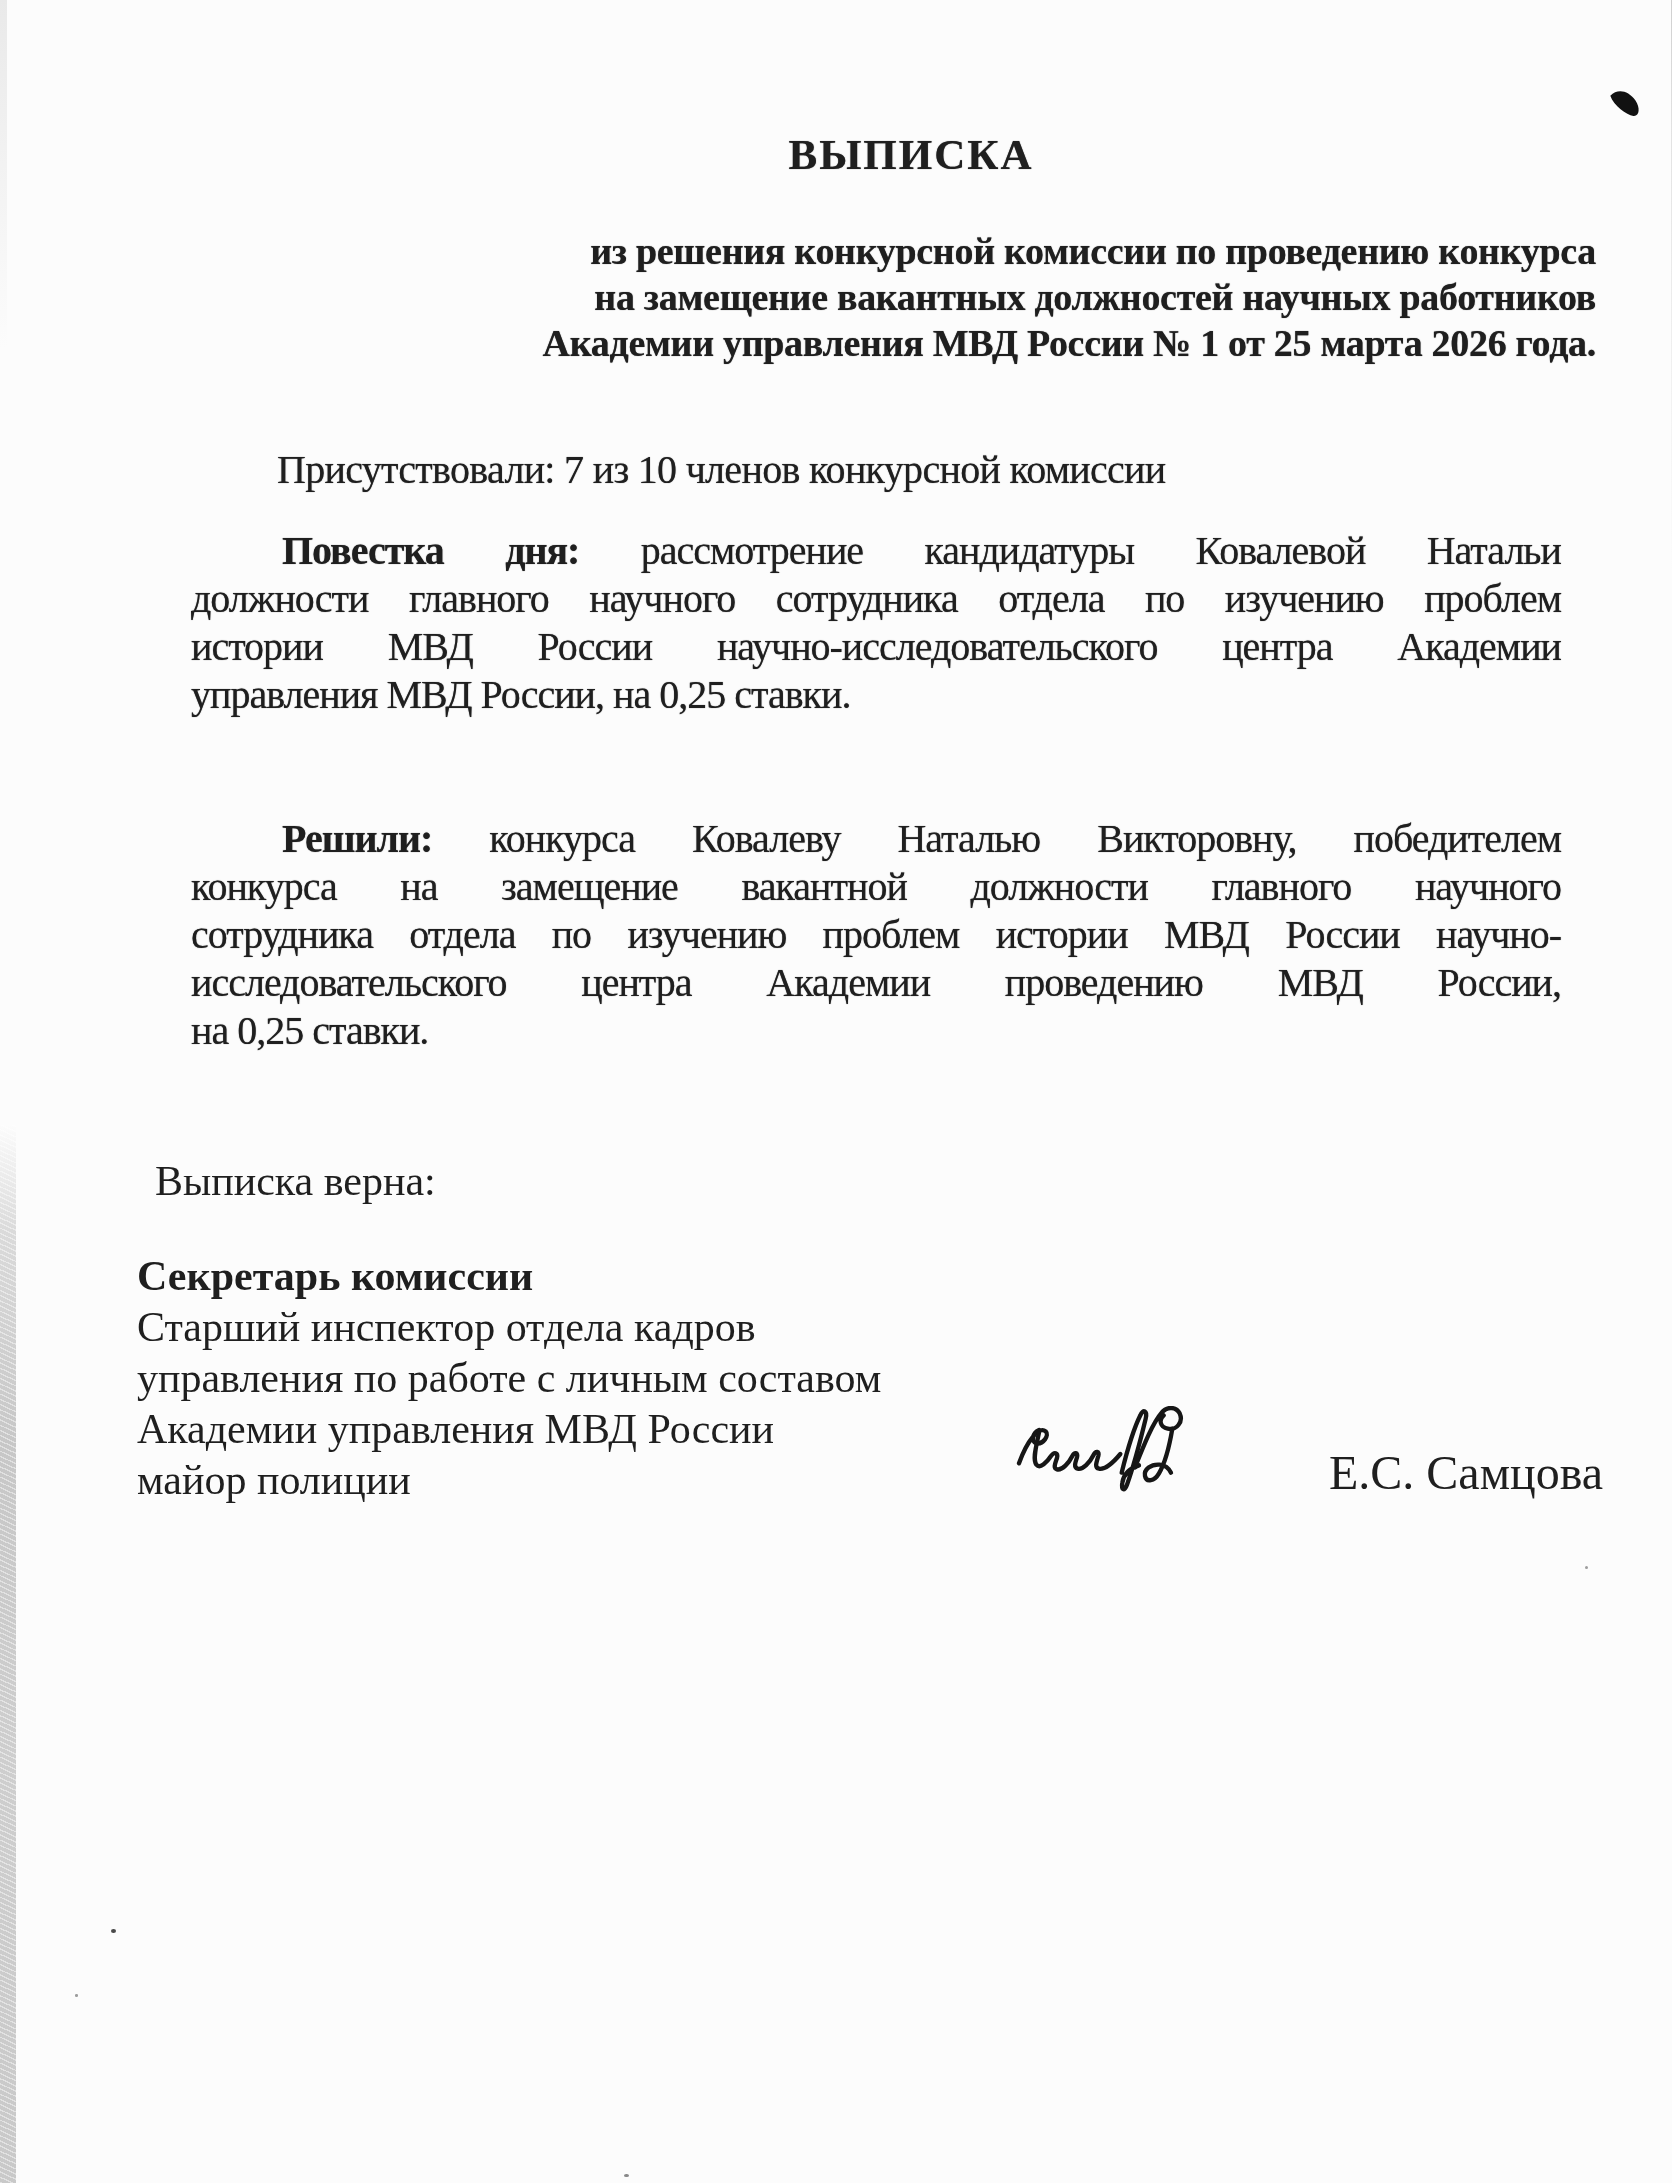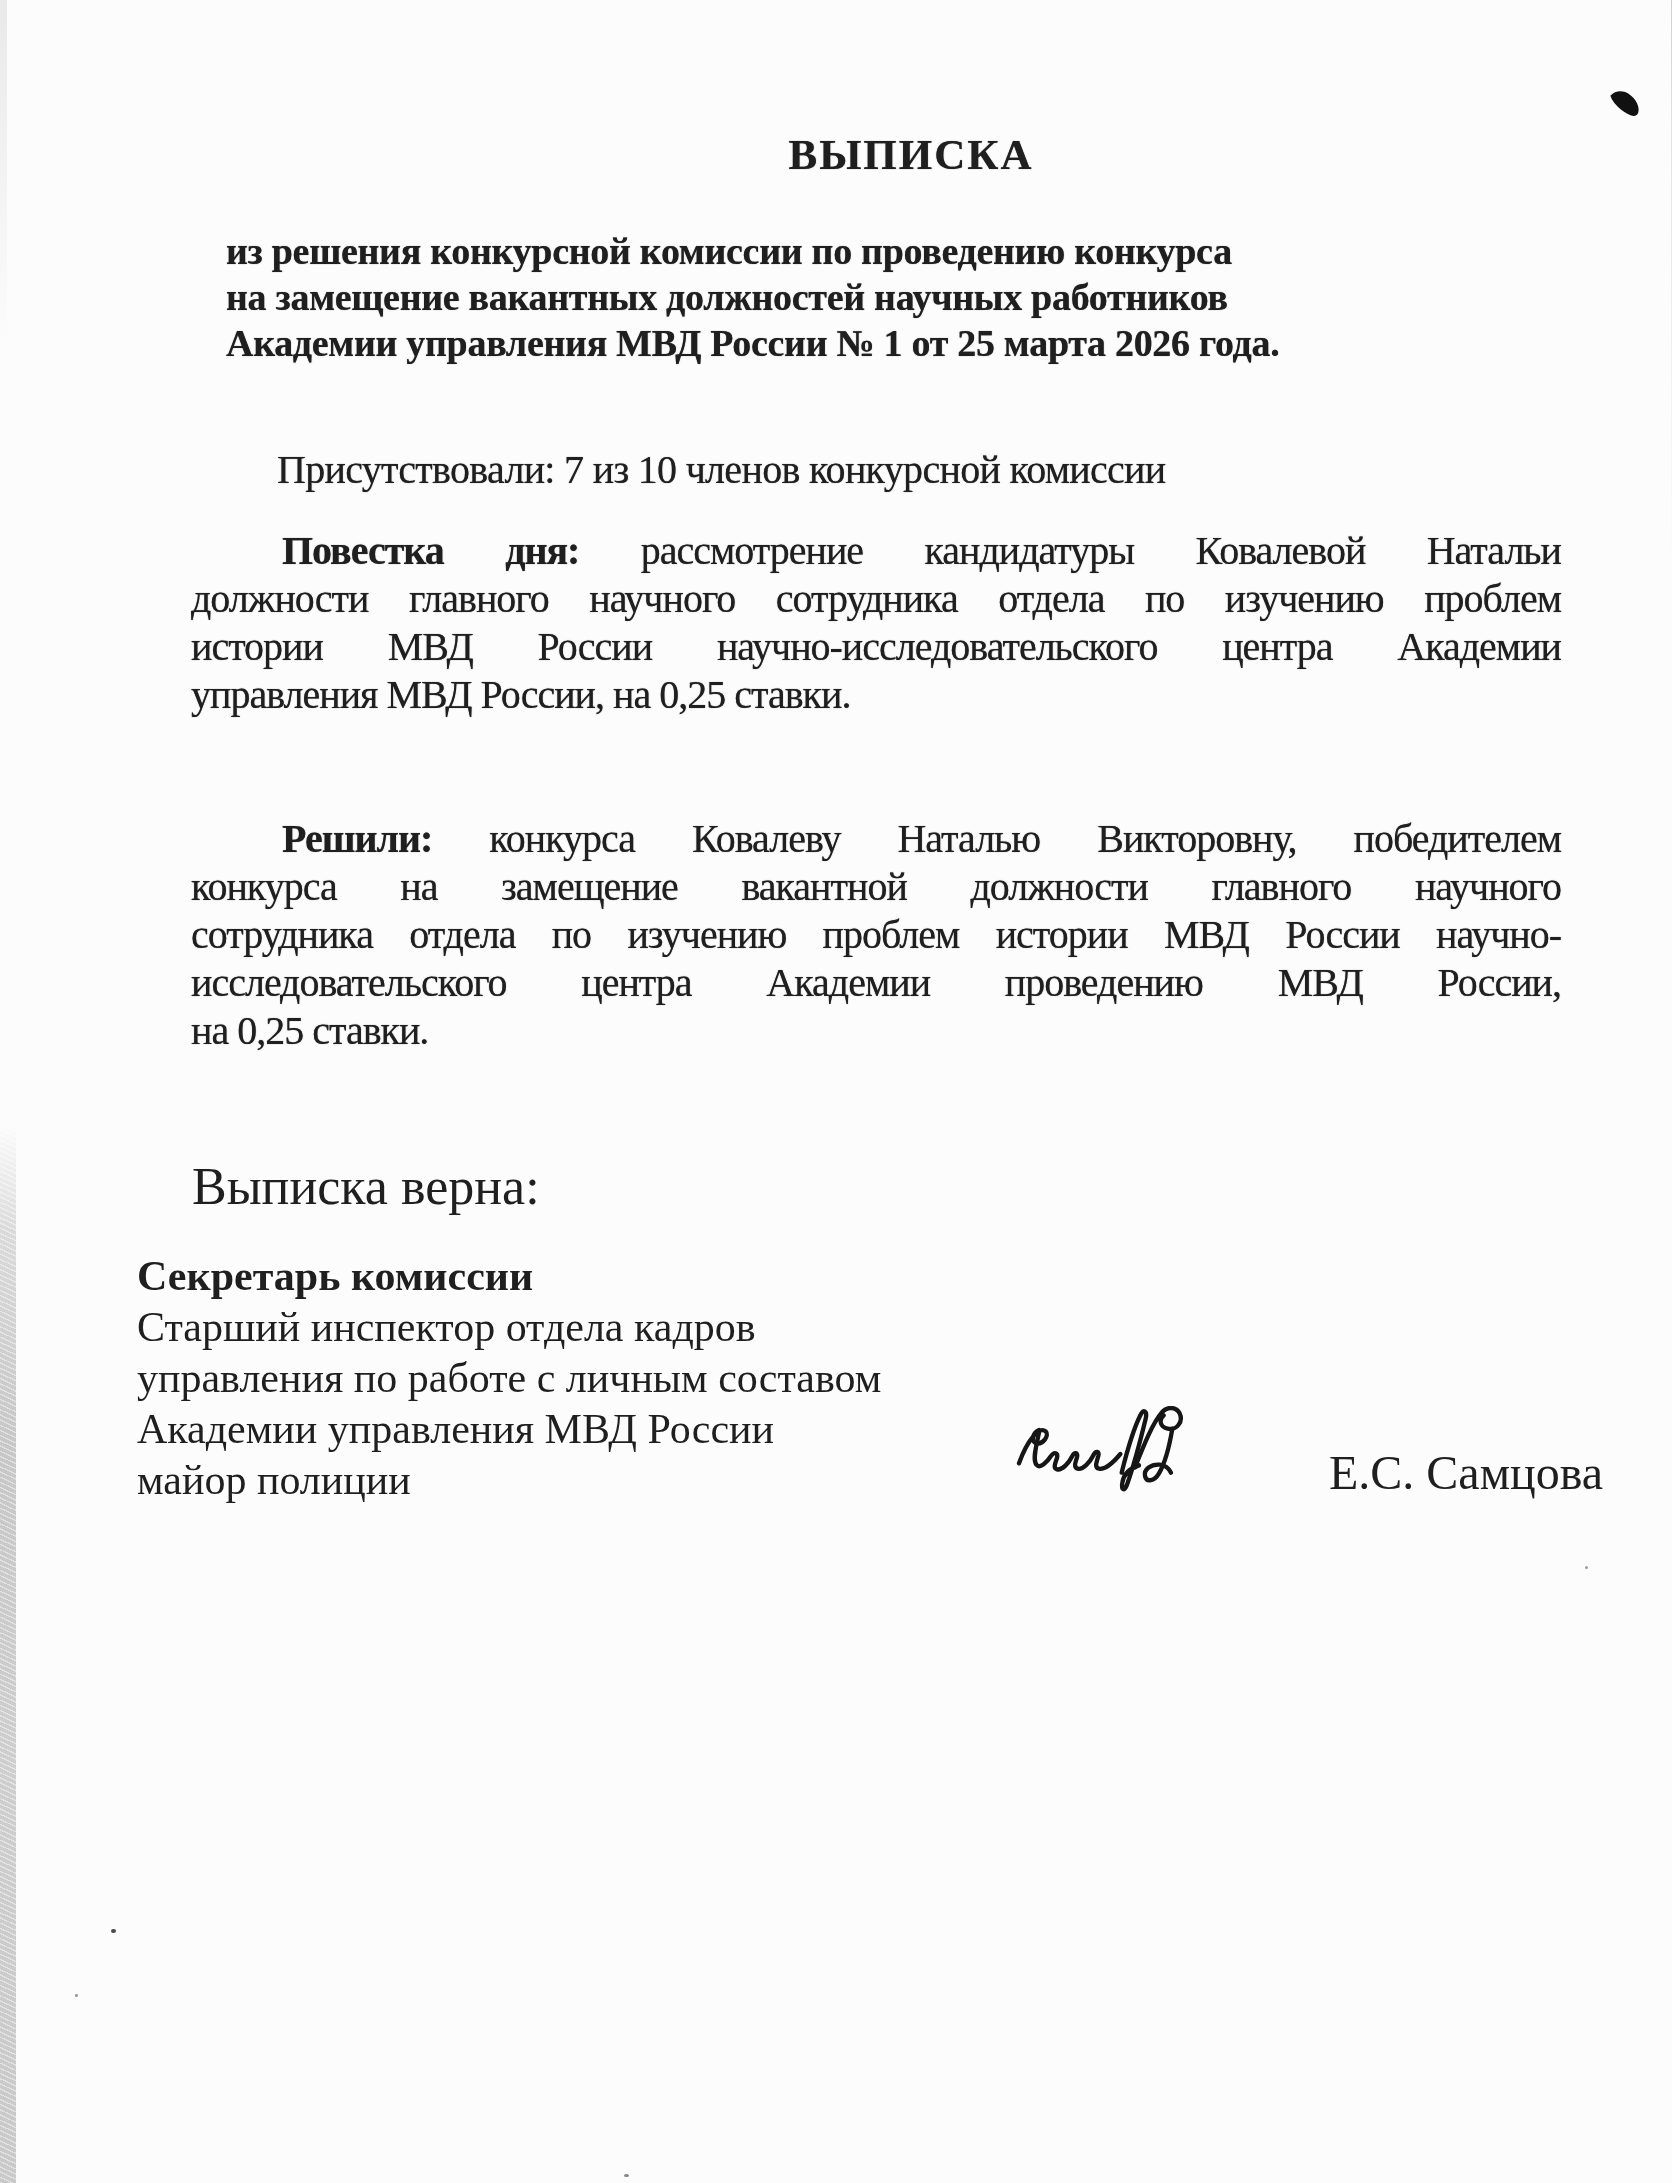--- a/index.html
+++ b/index.html
@@ -15,40 +15,40 @@
   
   .scan{ text-shadow:0 0 0.9px rgba(25,25,25,.78); }
 
   .title{
     position:absolute; top:130px; left:191px; width:1370px;
     text-align:center; font-size:43px; font-weight:700; letter-spacing:2px;
     transform:translateX(35px);
   }
   .subtitle{
     position:absolute; top:228px; left:191px; width:1370px;
-    text-align:left; font-size:38px; font-weight:700; line-height:46px;
+    text-align:right; font-size:38px; font-weight:700; line-height:46px;
     letter-spacing:-0.3px; transform:translateX(35px);
   }
   .attendance{
     position:absolute; top:446px; left:183px; width:1370px;
     font-size:40px; letter-spacing:-0.7px; text-indent:94px; white-space:nowrap;
   }
   .para{
     position:absolute; left:191px; width:1370px;
     font-size:40px; line-height:48px; letter-spacing:-1px;
   }
   #agenda{ top:527px; }
   #resolution{ top:815px; }
   .jline{ text-align:justify; text-align-last:justify; }
   .jline.first{ padding-left:91px; }
   .plain{ text-align:left; text-align-last:left; }
   .lead{ font-weight:700; }
 
   .certify{
-    position:absolute; top:1157px; left:155px; font-size:52px; letter-spacing:0;margin-left:37px;
+    position:absolute; top:1157px; left:155px; font-size:42px; letter-spacing:0;
   }
   .sigblock{
     position:absolute; top:1251px; left:137px;
     font-size:42px; line-height:51px; letter-spacing:0;
   }
   .sigbold{ font-weight:700; }
   .signame{
     position:absolute; top:1445px; left:1329px; font-size:48px; white-space:nowrap;
   }
   .signature{

